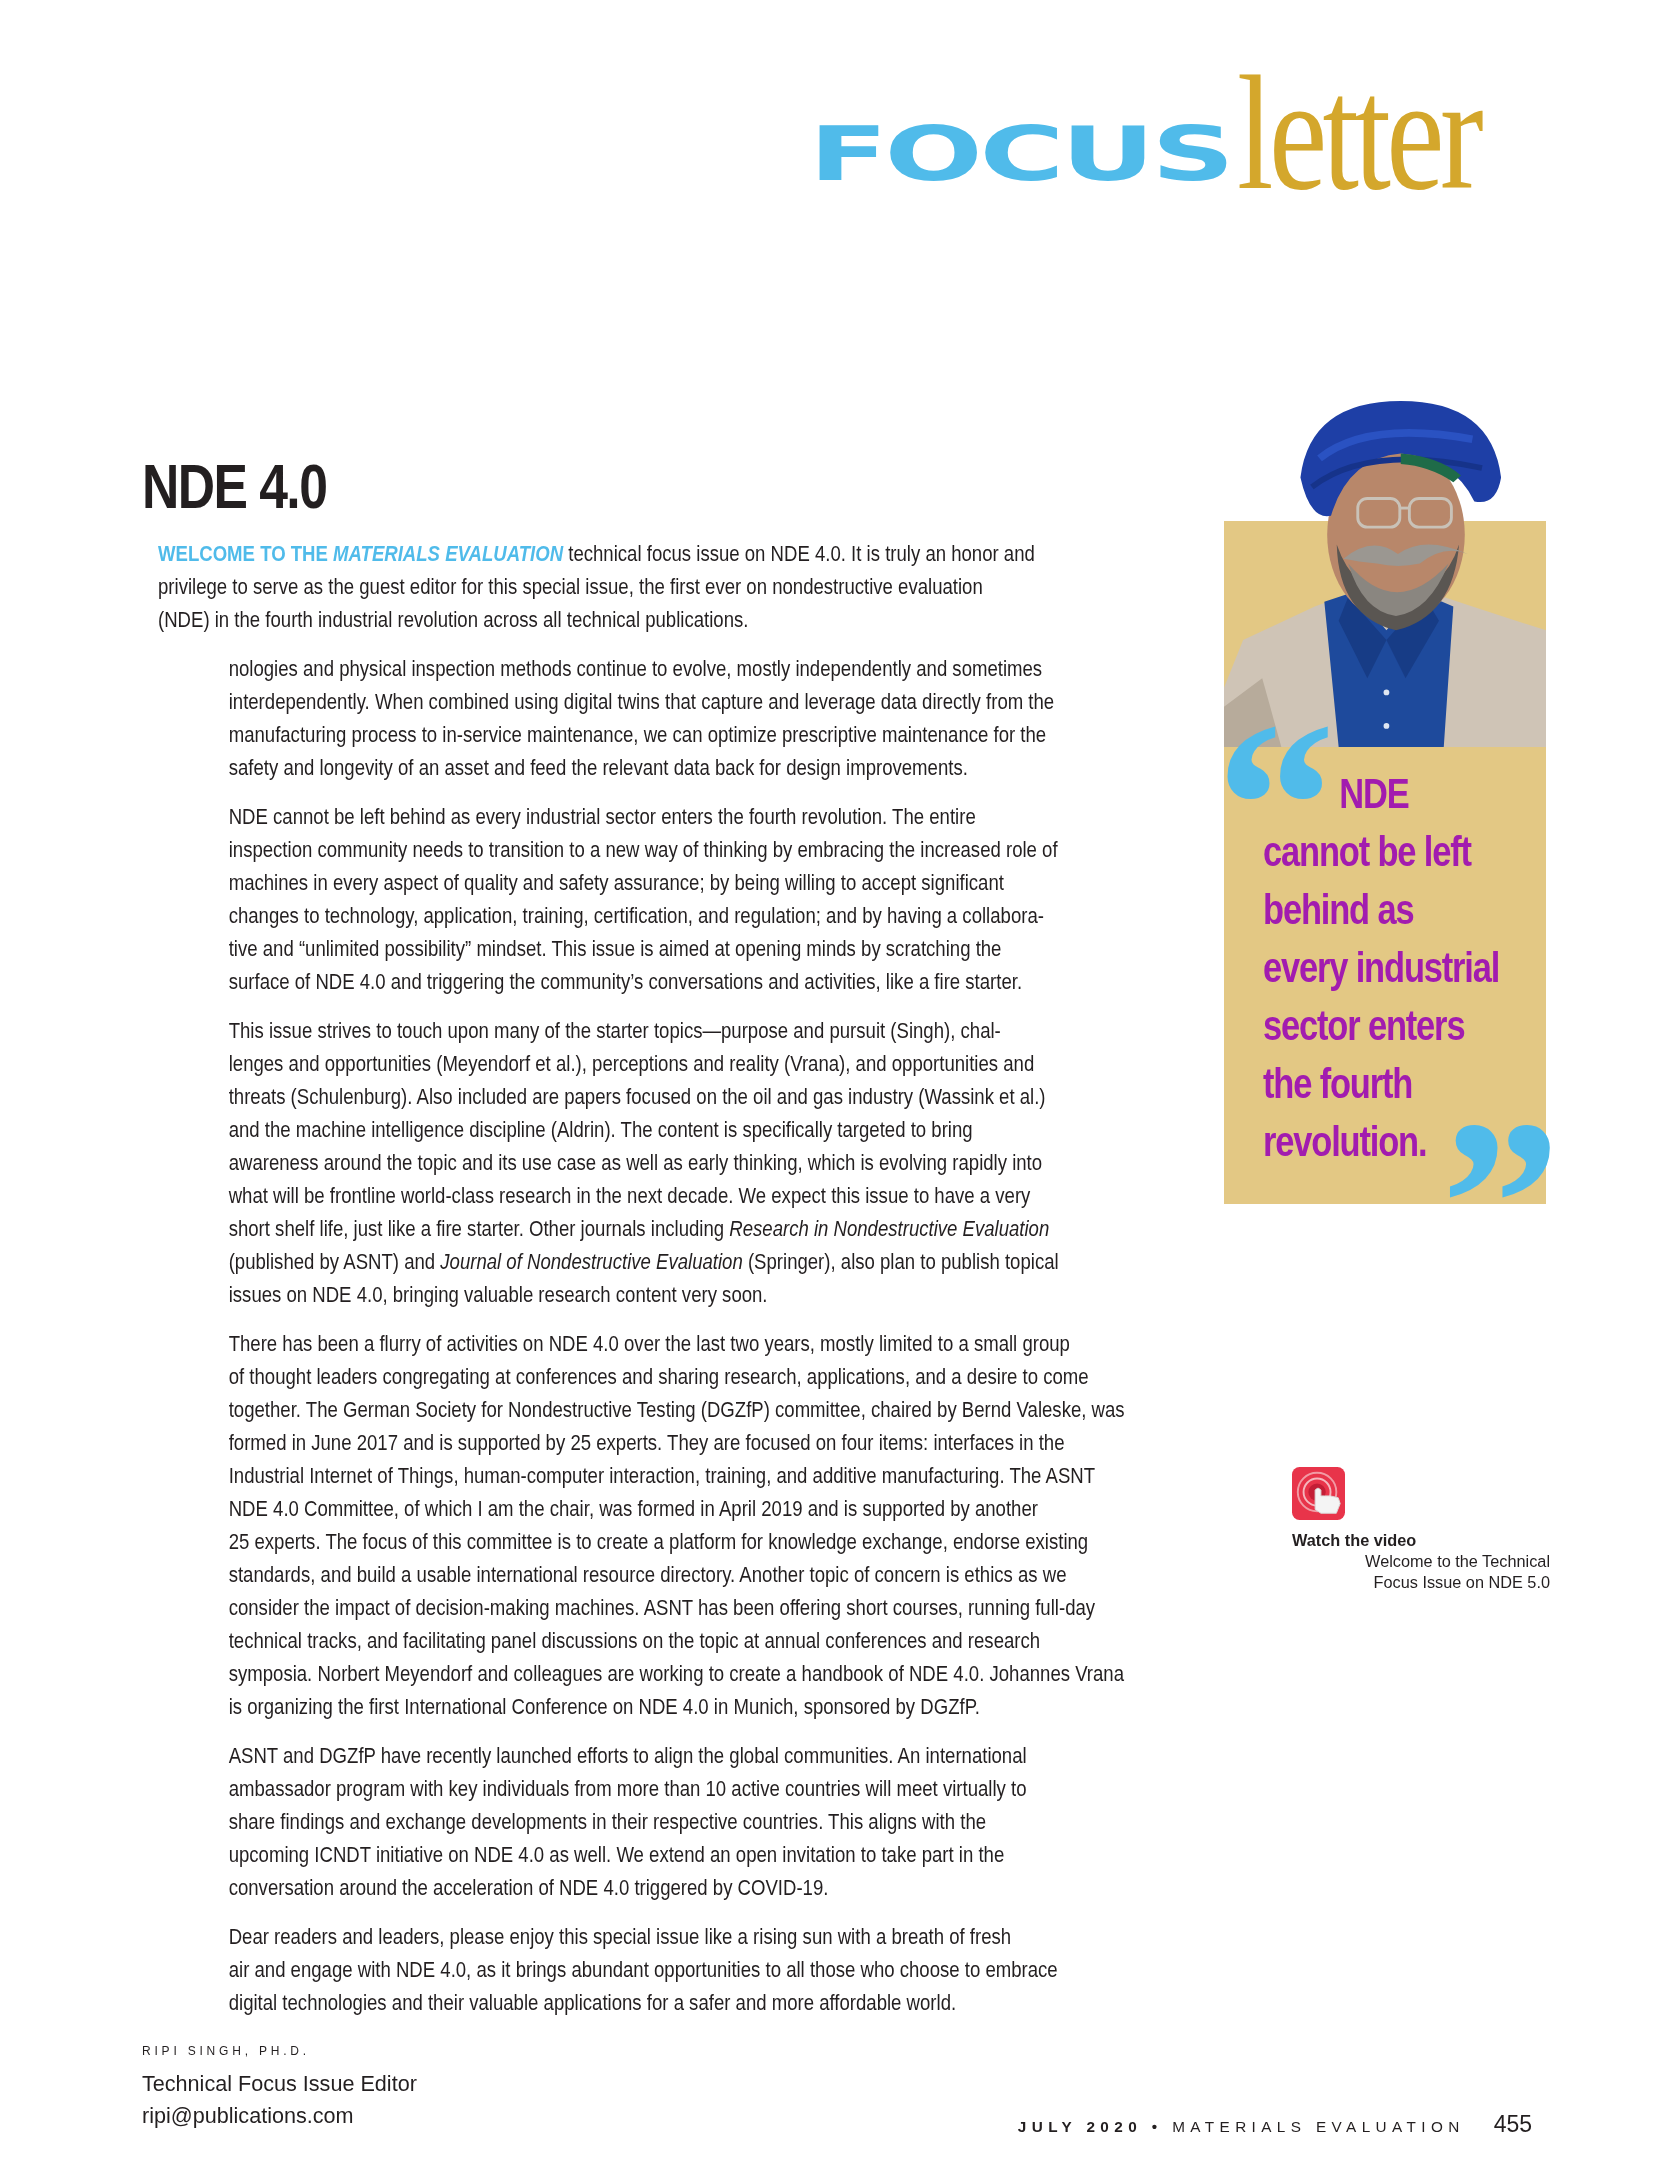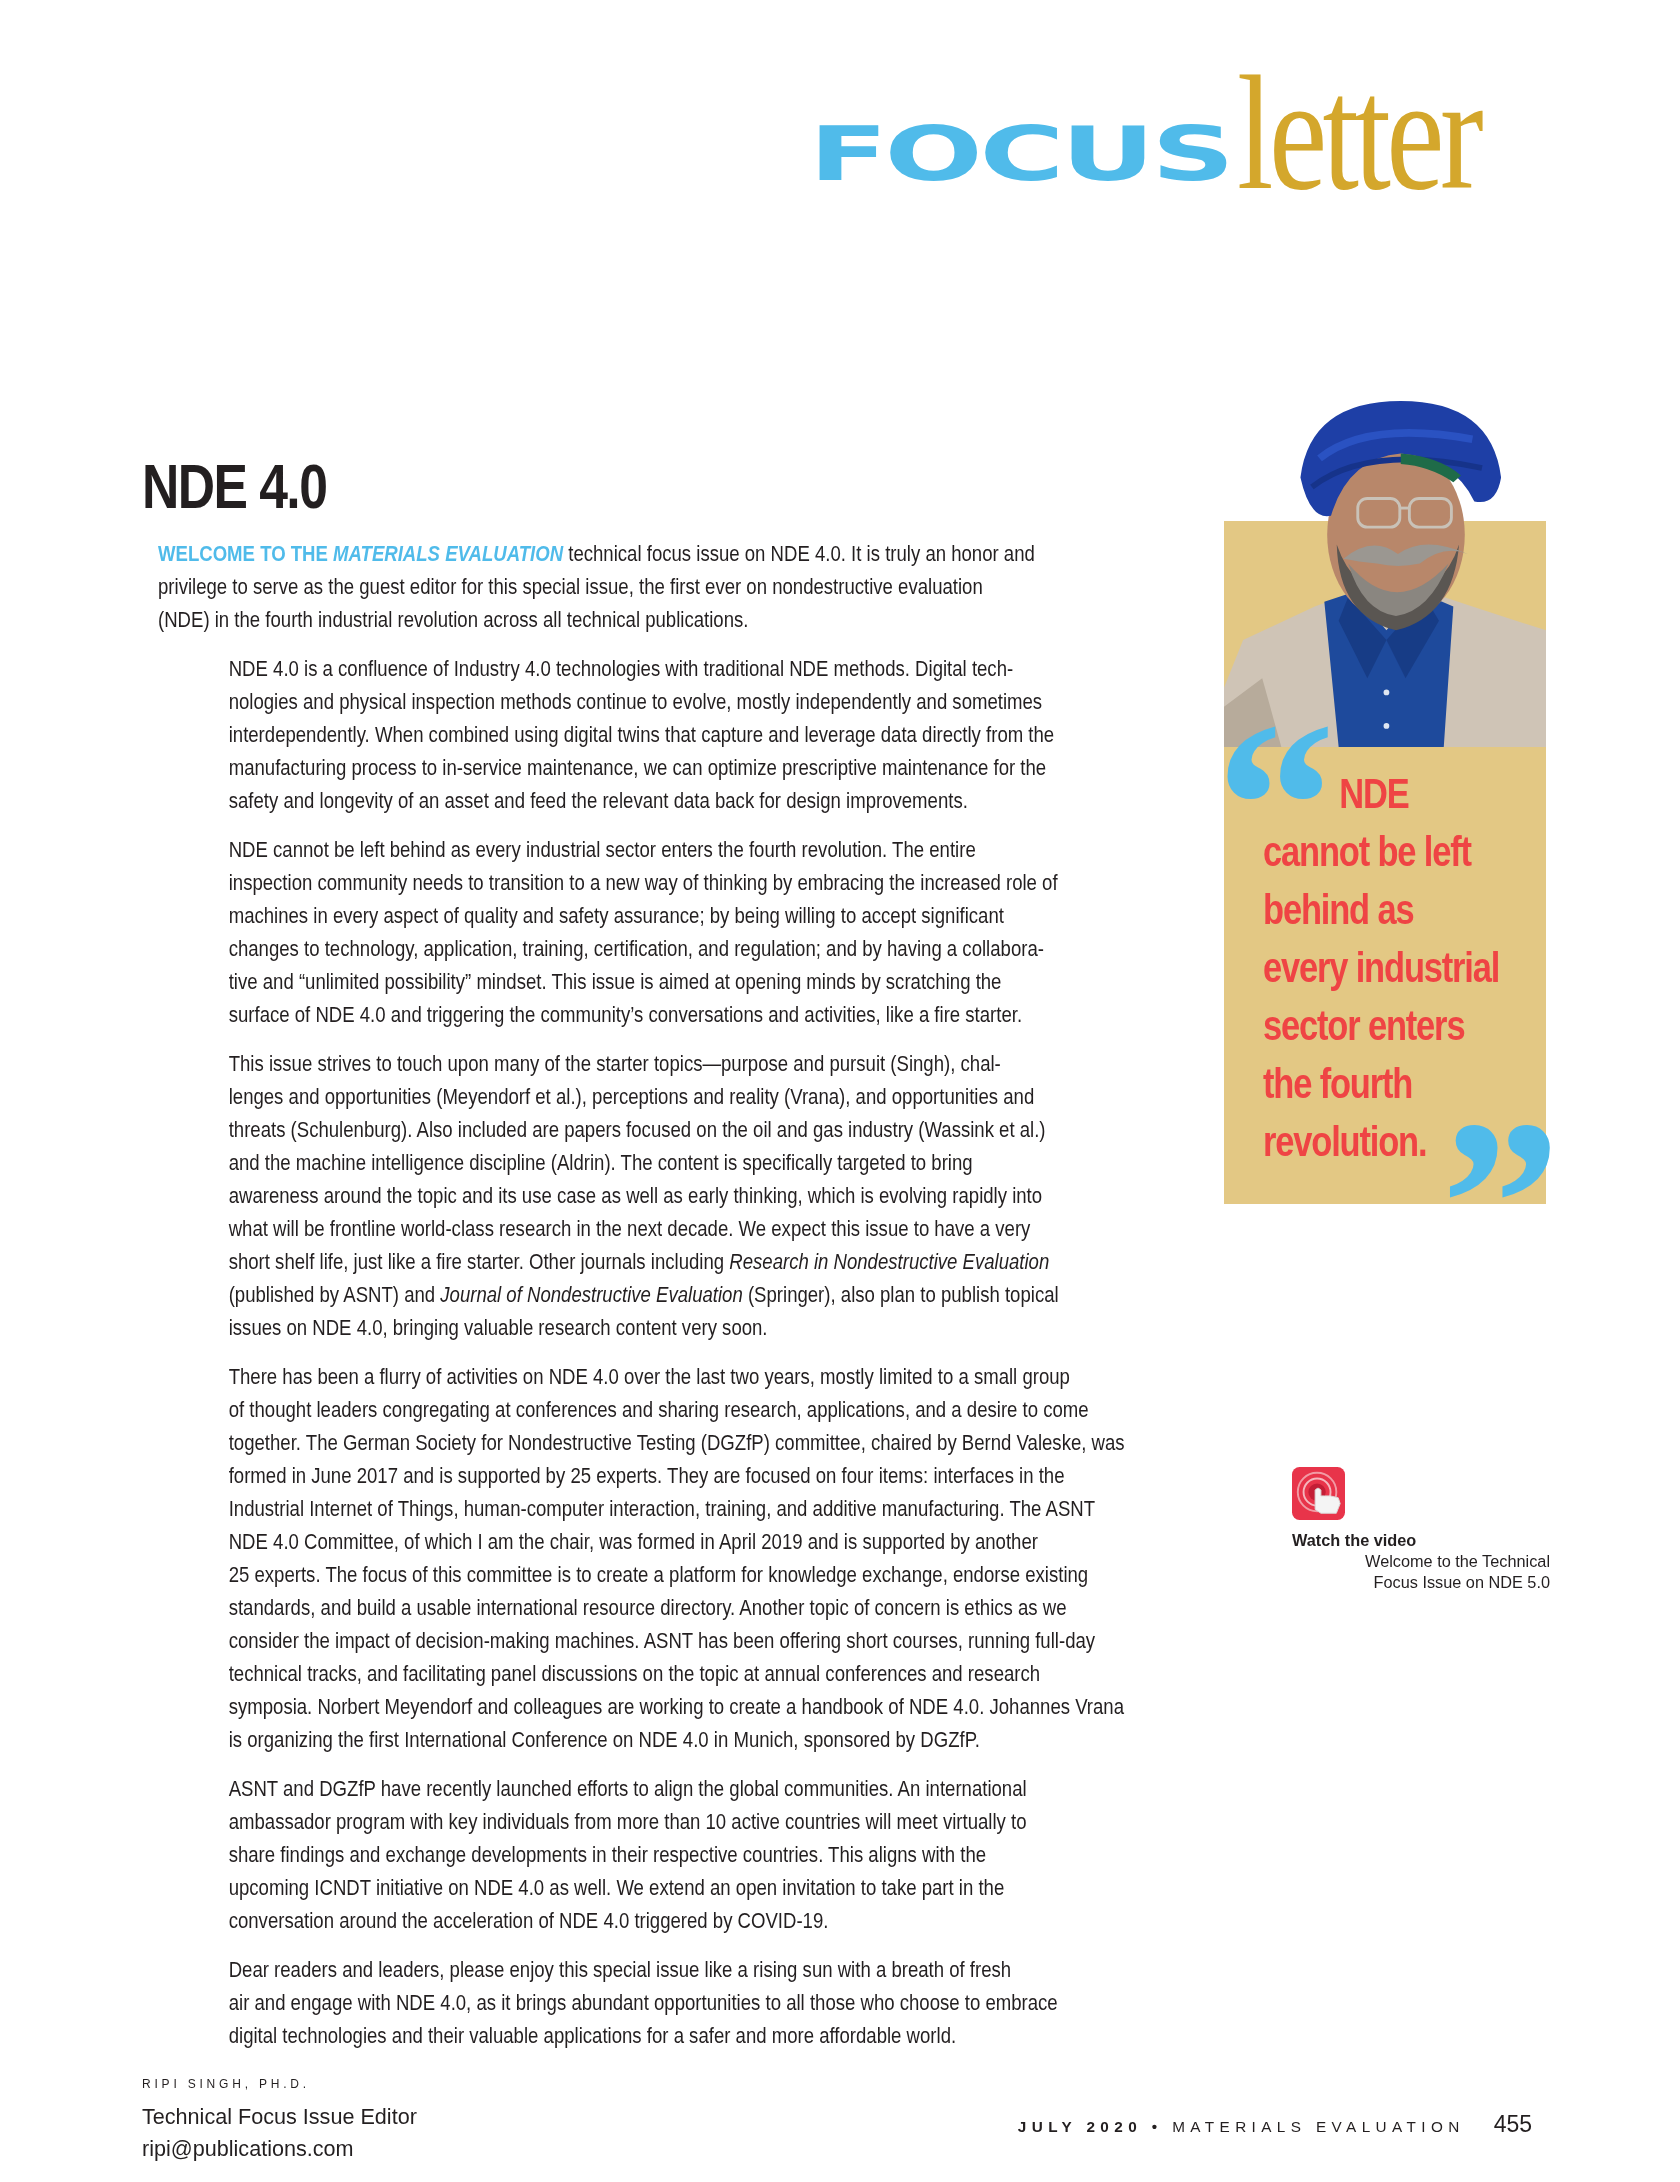--- a/index.html
+++ b/index.html
@@ -52,21 +52,21 @@
       position: absolute; left: 1224px; top: 401px; width: 322px; height: 346px; overflow: hidden;
     }
     .quote-open, .quote-close {
       position: absolute; color: #50bbea; font-family: "Liberation Serif", serif; font-weight: bold;
       line-height: 1;
     }
     .quote-open { left: 1216px; top: 686px; font-size: 239px; letter-spacing: -17px; }
     .quote-close { left: 1441px; top: 1085px; font-size: 239px; letter-spacing: -17px; }
     .pull-quote {
       position: absolute; left: 1263px; top: 765px; width: 287px;
-      font-family: "Liberation Sans", sans-serif; font-weight: bold; color: #ef4444;
+      font-family: "Liberation Sans", sans-serif; font-weight: bold; color: #a21caf;
       font-size: 42px; line-height: 58px; letter-spacing: -1.4px;
     }
     .pull-quote span { display: block; white-space: nowrap; transform: scaleX(0.82); transform-origin: left center; }
     .pull-quote .first { padding-left: 93px; }
 
     .video {
       position: absolute; left: 1292px; top: 1467px; width: 258px;
     }
     .video-icon {
       width: 53px; height: 53px; border-radius: 7.6px; background: #e8344a;
@@ -99,21 +99,20 @@
 
   <div class="body-text">
 
     <p>
       <span class="ln"><span class="cond" style="transform: scaleX(0.86);"><span class="lead"><span>WELCOME TO THE </span><i>MATERIALS EVALUATION</i></span><span> technical focus issue on NDE 4.0. It is truly an honor and</span></span></span>
       <span class="ln"><span class="cond" style="transform: scaleX(0.86);">privilege to serve as the guest editor for this special issue, the first ever on nondestructive evaluation</span></span>
       <span class="ln"><span class="cond" style="transform: scaleX(0.86);">(NDE) in the fourth industrial revolution across all technical publications.</span></span>
     </p>
 
     <p class="indent">
-      <span class="ln first" style="padding-left: 0px;"><span class="cond" style="transform: scaleX(0.86);">NDE 4.0 is a confluence of Industry 4.0 technologies with traditional NDE methods. Digital tech-</span></span>
       <span class="ln"><span class="cond" style="transform: scaleX(0.86);">nologies and physical inspection methods continue to evolve, mostly independently and sometimes</span></span>
       <span class="ln"><span class="cond" style="transform: scaleX(0.86);">interdependently. When combined using digital twins that capture and leverage data directly from the</span></span>
       <span class="ln"><span class="cond" style="transform: scaleX(0.86);">manufacturing process to in-service maintenance, we can optimize prescriptive maintenance for the</span></span>
       <span class="ln"><span class="cond" style="transform: scaleX(0.86);">safety and longevity of an asset and feed the relevant data back for design improvements.</span></span>
     </p>
 
     <p class="indent">
       <span class="ln first" style="padding-left: 0px;"><span class="cond" style="transform: scaleX(0.86);">NDE cannot be left behind as every industrial sector enters the fourth revolution. The entire</span></span>
       <span class="ln"><span class="cond" style="transform: scaleX(0.86);">inspection community needs to transition to a new way of thinking by embracing the increased role of</span></span>
       <span class="ln"><span class="cond" style="transform: scaleX(0.86);">machines in every aspect of quality and safety assurance; by being willing to accept significant</span></span>

